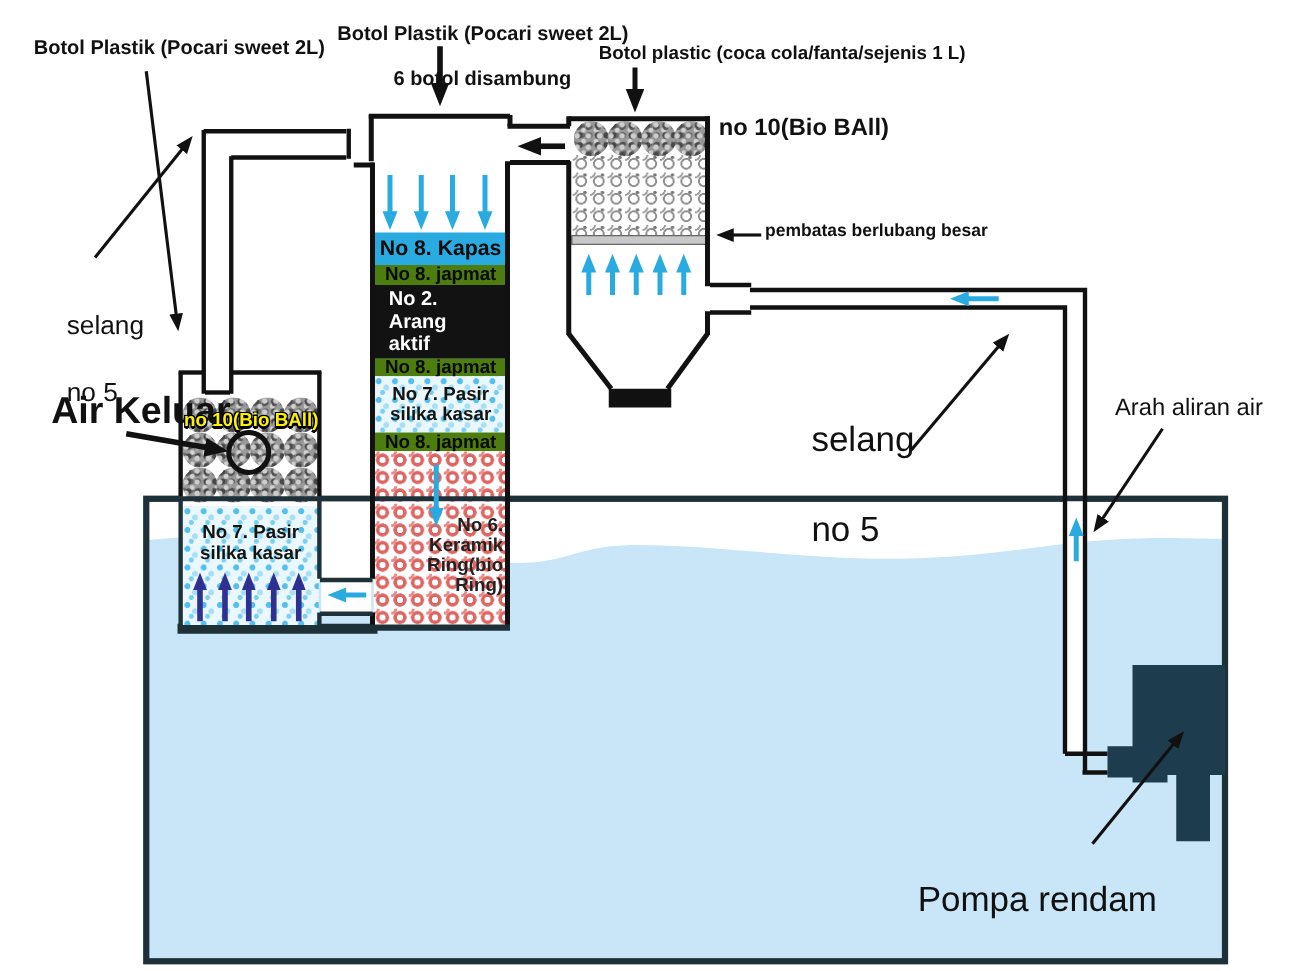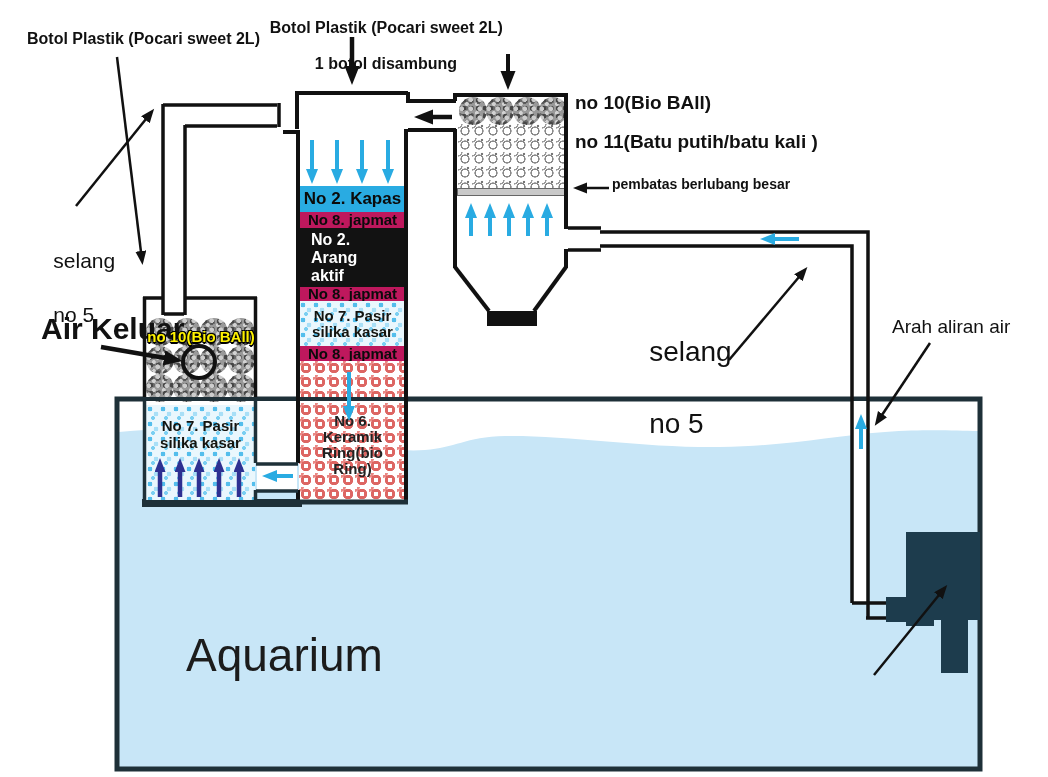--- a/index.html
+++ b/index.html
@@ -5,21 +5,21 @@
   html,body{margin:0;padding:0;background:#fff;}
   #scene{position:relative;width:1048px;height:777px;background:#fff;overflow:hidden;
          font-family:"Liberation Sans","DejaVu Sans",sans-serif;color:#111;}
   .abs{position:absolute;}
   svg{position:absolute;left:0;top:0;}
   .lbl{position:absolute;white-space:pre;color:#111;}
   .b{font-weight:bold;}
   .layer{position:absolute;left:299px;width:107px;display:flex;align-items:center;justify-content:center;
          text-align:center;font-weight:bold;font-size:15px;line-height:16px;}
   .kapas{background:#29ABE2;color:#0b0b0b;}
-  .japmat{background:#be185d;color:#0b0b0b;}
+  .japmat{background:#4d7c0f;color:#0b0b0b;}
   .arang{background:#121212;color:#fff;justify-content:flex-start;text-align:left;padding-left:12px;box-sizing:border-box;}
   .tex-pasir{background-color:#EAF7FD;background-image:
      radial-gradient(circle at 4px 4px,#54BEEC 0 2.2px,rgba(0,0,0,0) 2.6px),
      radial-gradient(circle at 10px 9px,#A8DFF7 0 2.2px,rgba(0,0,0,0) 2.6px),
      radial-gradient(circle at 7px 13px,#7ACFF2 0 1.8px,rgba(0,0,0,0) 2.2px);
      background-size:13px 15px;color:#14140f;justify-content:center;}
   .tex-keramik{background-color:#fff;background-image:
      radial-gradient(circle at 7px 7px,rgba(0,0,0,0) 2.5px,#DD6663 2.5px 5px,rgba(0,0,0,0) 5.5px),
      radial-gradient(circle at 0px 0px,rgba(0,0,0,0) 2.5px,#E98985 2.5px 4.5px,rgba(0,0,0,0) 5px);
      background-size:14px 14px;color:#222;}
@@ -60,39 +60,39 @@
 
     <g fill="#1D3C4D">
       <rect x="906" y="532" width="74" height="88"></rect>
       <rect x="886" y="597" width="22" height="25"></rect>
       <rect x="941" y="620" width="27" height="53"></rect>
       <rect x="906" y="620" width="28" height="6"></rect>
     </g>
   </svg>
 
   <div class="layer kapas" style="top:186px;height:26px;font-size:17px;">
-      <span>No 2. Kapas</span>
+      <span>No 8. Kapas</span>
     </div>
   <div class="layer japmat" style="top:212px;height:16px;">
       <span>No 8. japmat</span>
     </div>
   <div class="layer arang" style="top:228px;height:59px;font-size:16px;line-height:18px;">
       <span style="width:80px;display:inline-block;">No 2. Arang aktif</span>
     </div>
   <div class="layer japmat" style="top:287px;height:14px;">
       <span>No 8. japmat</span>
     </div>
   <div class="layer tex-pasir" style="top:301px;height:45px;">
       <span style="width:90px;">No 7. Pasir silika kasar</span>
     </div>
   <div class="layer japmat" style="top:346px;height:15px;">
       <span>No 8. japmat</span>
     </div>
   <div class="layer tex-keramik" style="top:361px;height:140px;align-items:flex-start;">
-    <span style="width:100px;margin-top:52px;">No 6. Keramik Ring(bio Ring)</span>
+    <span style="width:100px;margin-top:52px;text-align:right;">No 6. Keramik Ring(bio Ring)</span>
   </div>
 
   <div class="abs tex-batu" style="left:458px;top:124px;width:108px;height:64px;"></div>
   <div class="divider"></div>
 
   <div class="ball" style="left:459px;top:97px;"></div>
   <div class="ball" style="left:486px;top:97px;"></div>
   <div class="ball" style="left:513px;top:97px;"></div>
   <div class="ball" style="left:539px;top:97px;"></div>
 
@@ -226,44 +226,43 @@
       <line x1="199" y1="497" x2="199" y2="471" marker-end="url(#mN)"></line>
       <line x1="219" y1="497" x2="219" y2="471" marker-end="url(#mN)"></line>
       <line x1="239" y1="497" x2="239" y2="471" marker-end="url(#mN)"></line>
     </g>
   </svg>
 
   <div class="lbl b" style="left:27px;top:30px;font-size:16px;">Botol Plastik (Pocari sweet 2L)</div>
 
   <div class="lbl b" style="left:252px;top:1px;width:250px;text-align:center;font-size:16px;line-height:18px;">
     <span>Botol Plastik (Pocari sweet 2L)</span><br>
-    <span>1 botol disambung</span>
-  </div>
-
+    <span>6 botol disambung</span>
+  </div>
+
+  <div class="lbl b" style="left:479px;top:34px;font-size:15px;">Botol plastic (coca cola/fanta/sejenis 1 L)</div>
 
   <div class="lbl b" style="left:575px;top:92px;font-size:19px;">no 10(Bio BAll)</div>
-  <div class="lbl b" style="left:575px;top:131px;font-size:19px;">no 11(Batu putih/batu kali )</div>
   <div class="lbl b" style="left:612px;top:176px;font-size:14px;">pembatas berlubang besar</div>
 
   <div class="lbl" style="left:30px;top:220px;font-size:21px;line-height:27px;">
     <span>selang</span><br>
     <span>no 5</span>
   </div>
 
   <div class="lbl b" style="left:2px;top:312px;font-size:30px;margin-left:39px;">Air Keluar</div>
 
   <div class="lbl b yellowtxt" style="left:146px;top:328px;width:110px;text-align:center;font-size:15px;">no 10(Bio BAll)</div>
 
   <div class="lbl" style="left:618px;top:298px;font-size:28px;line-height:36px;">
     <span>selang</span><br>
     <span>no 5</span>
   </div>
 
   <div class="lbl" style="left:892px;top:316px;font-size:19px;">Arah aliran air</div>
 
-  <div class="lbl" style="left:186px;top:628px;font-size:46px;color:#1c1c1c;">Aquarium</div>
 
   <div class="lbl" style="left:703px;top:666px;font-size:28px;line-height:36px;">
-    <br>
+    <span>Pompa rendam</span><br>
     <span>no 5</span>
   </div>
 
 </div>
 
 </body></html>

